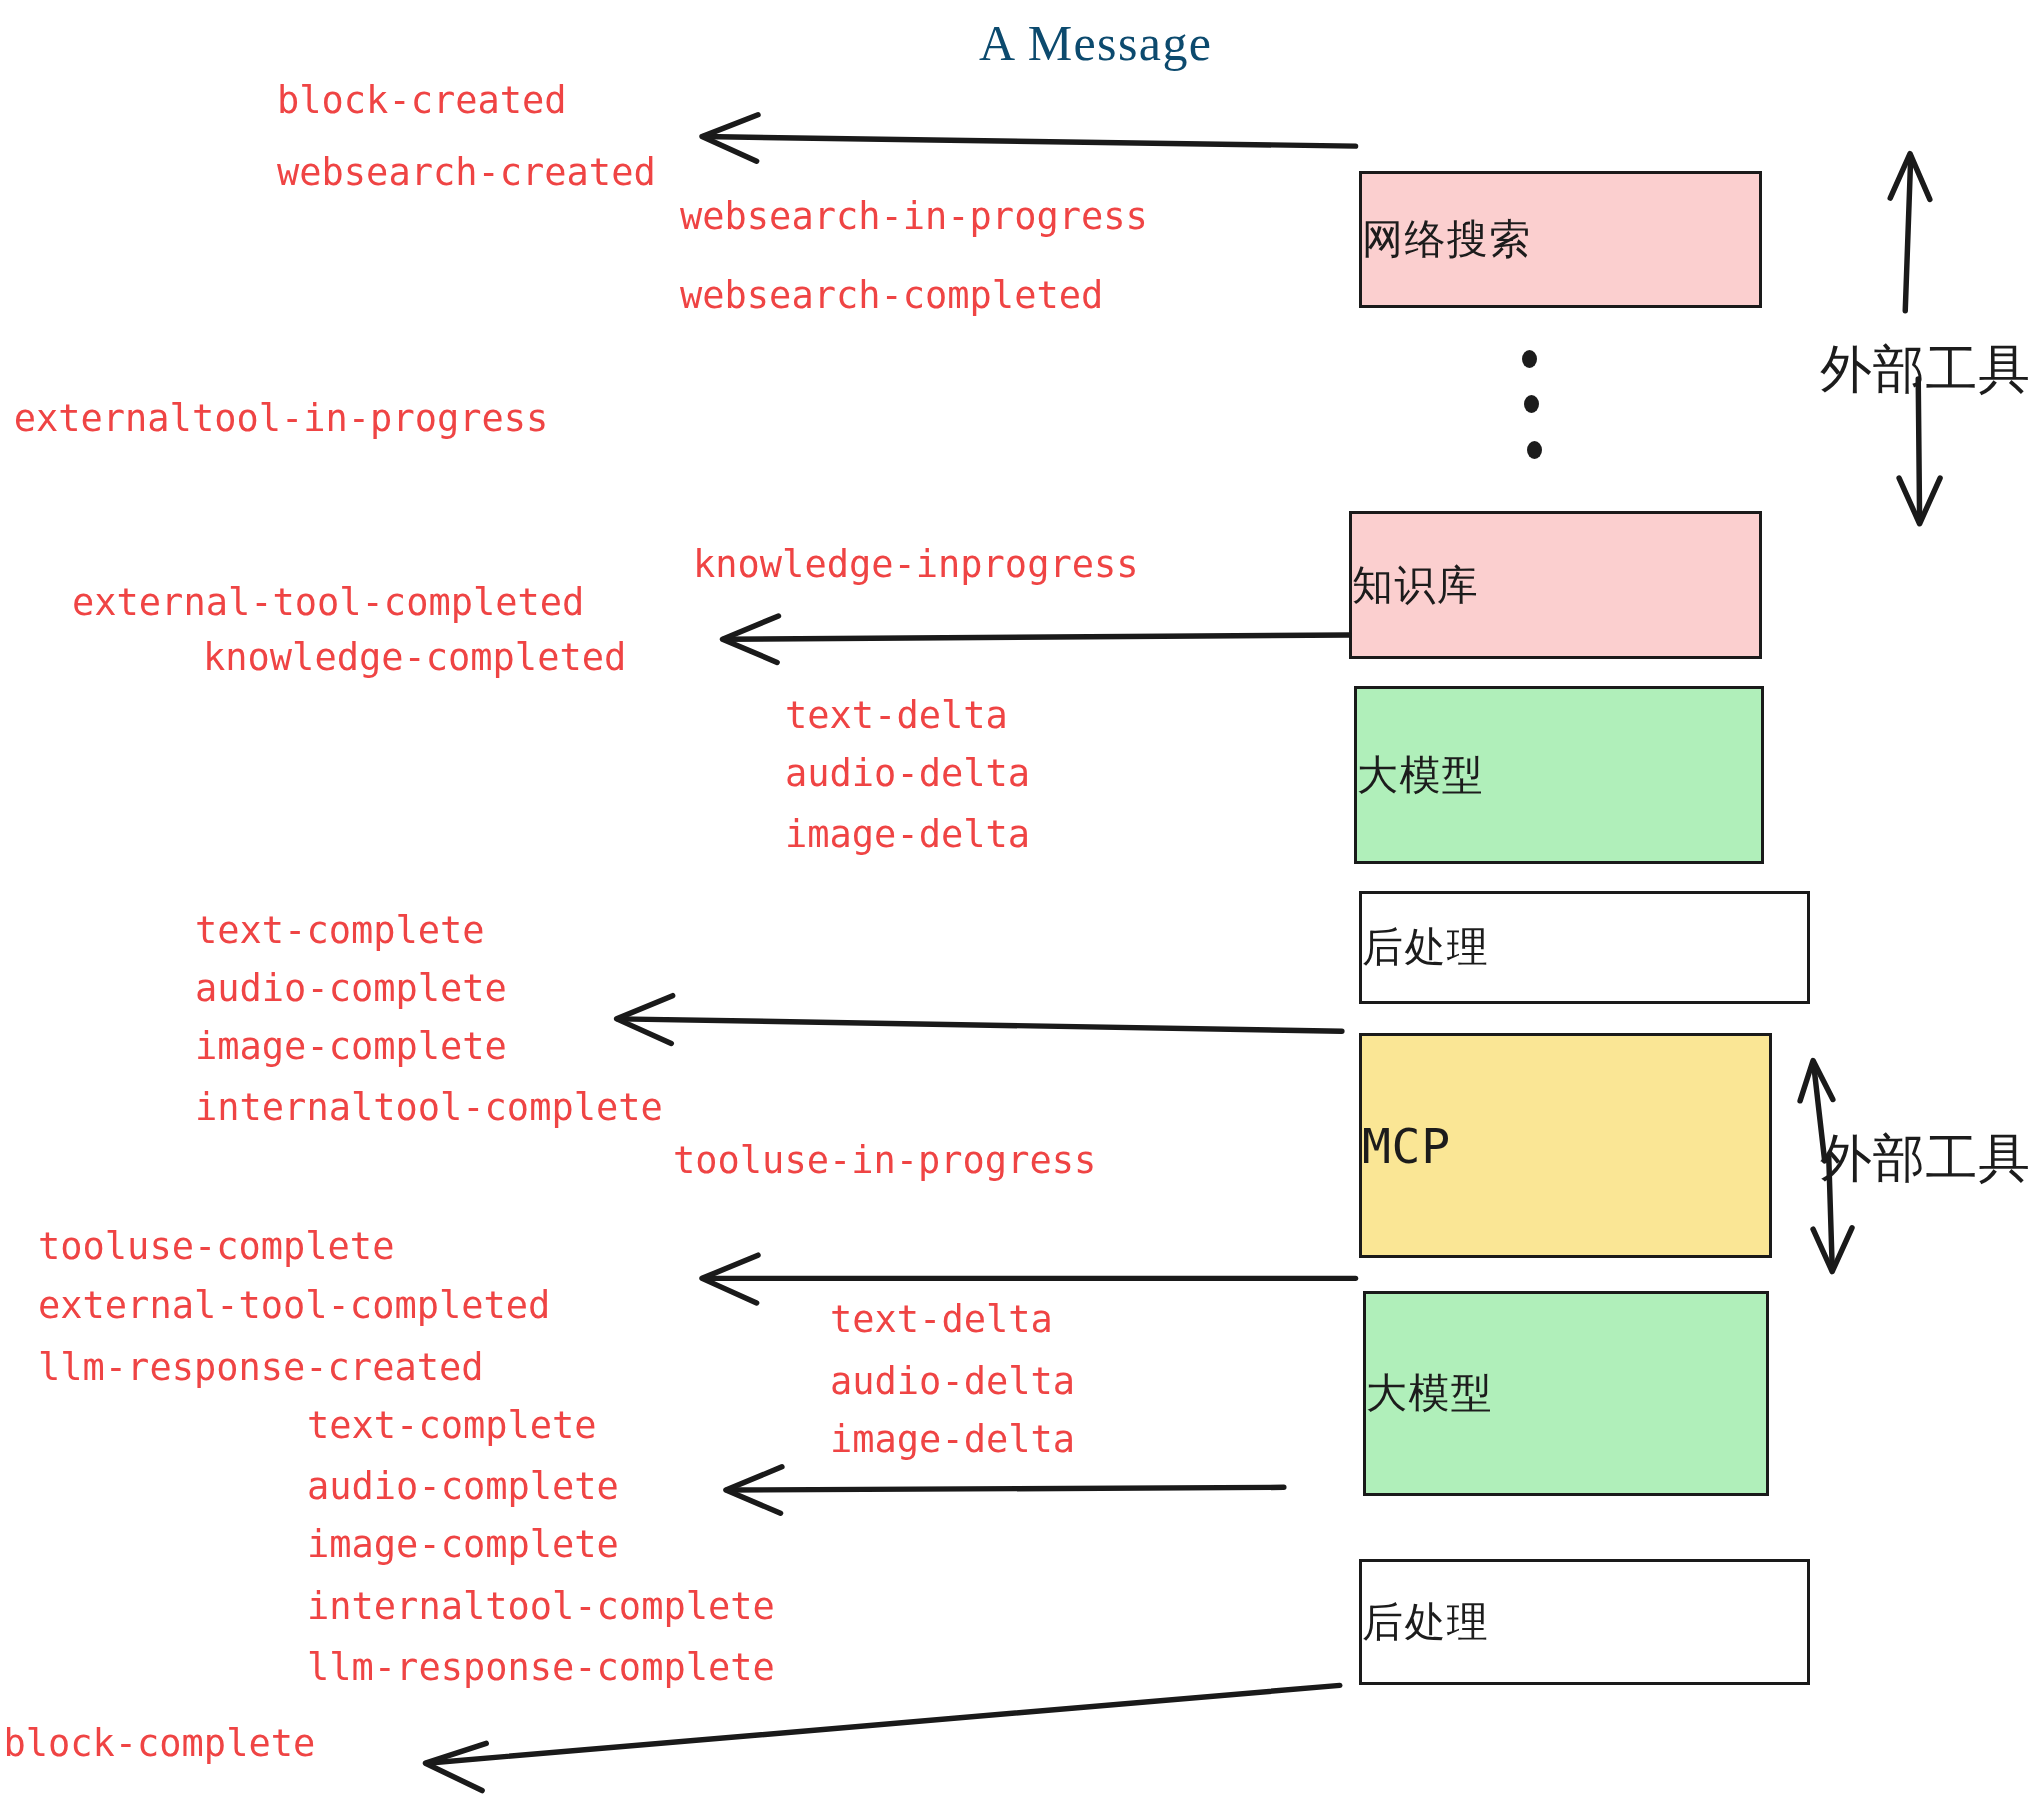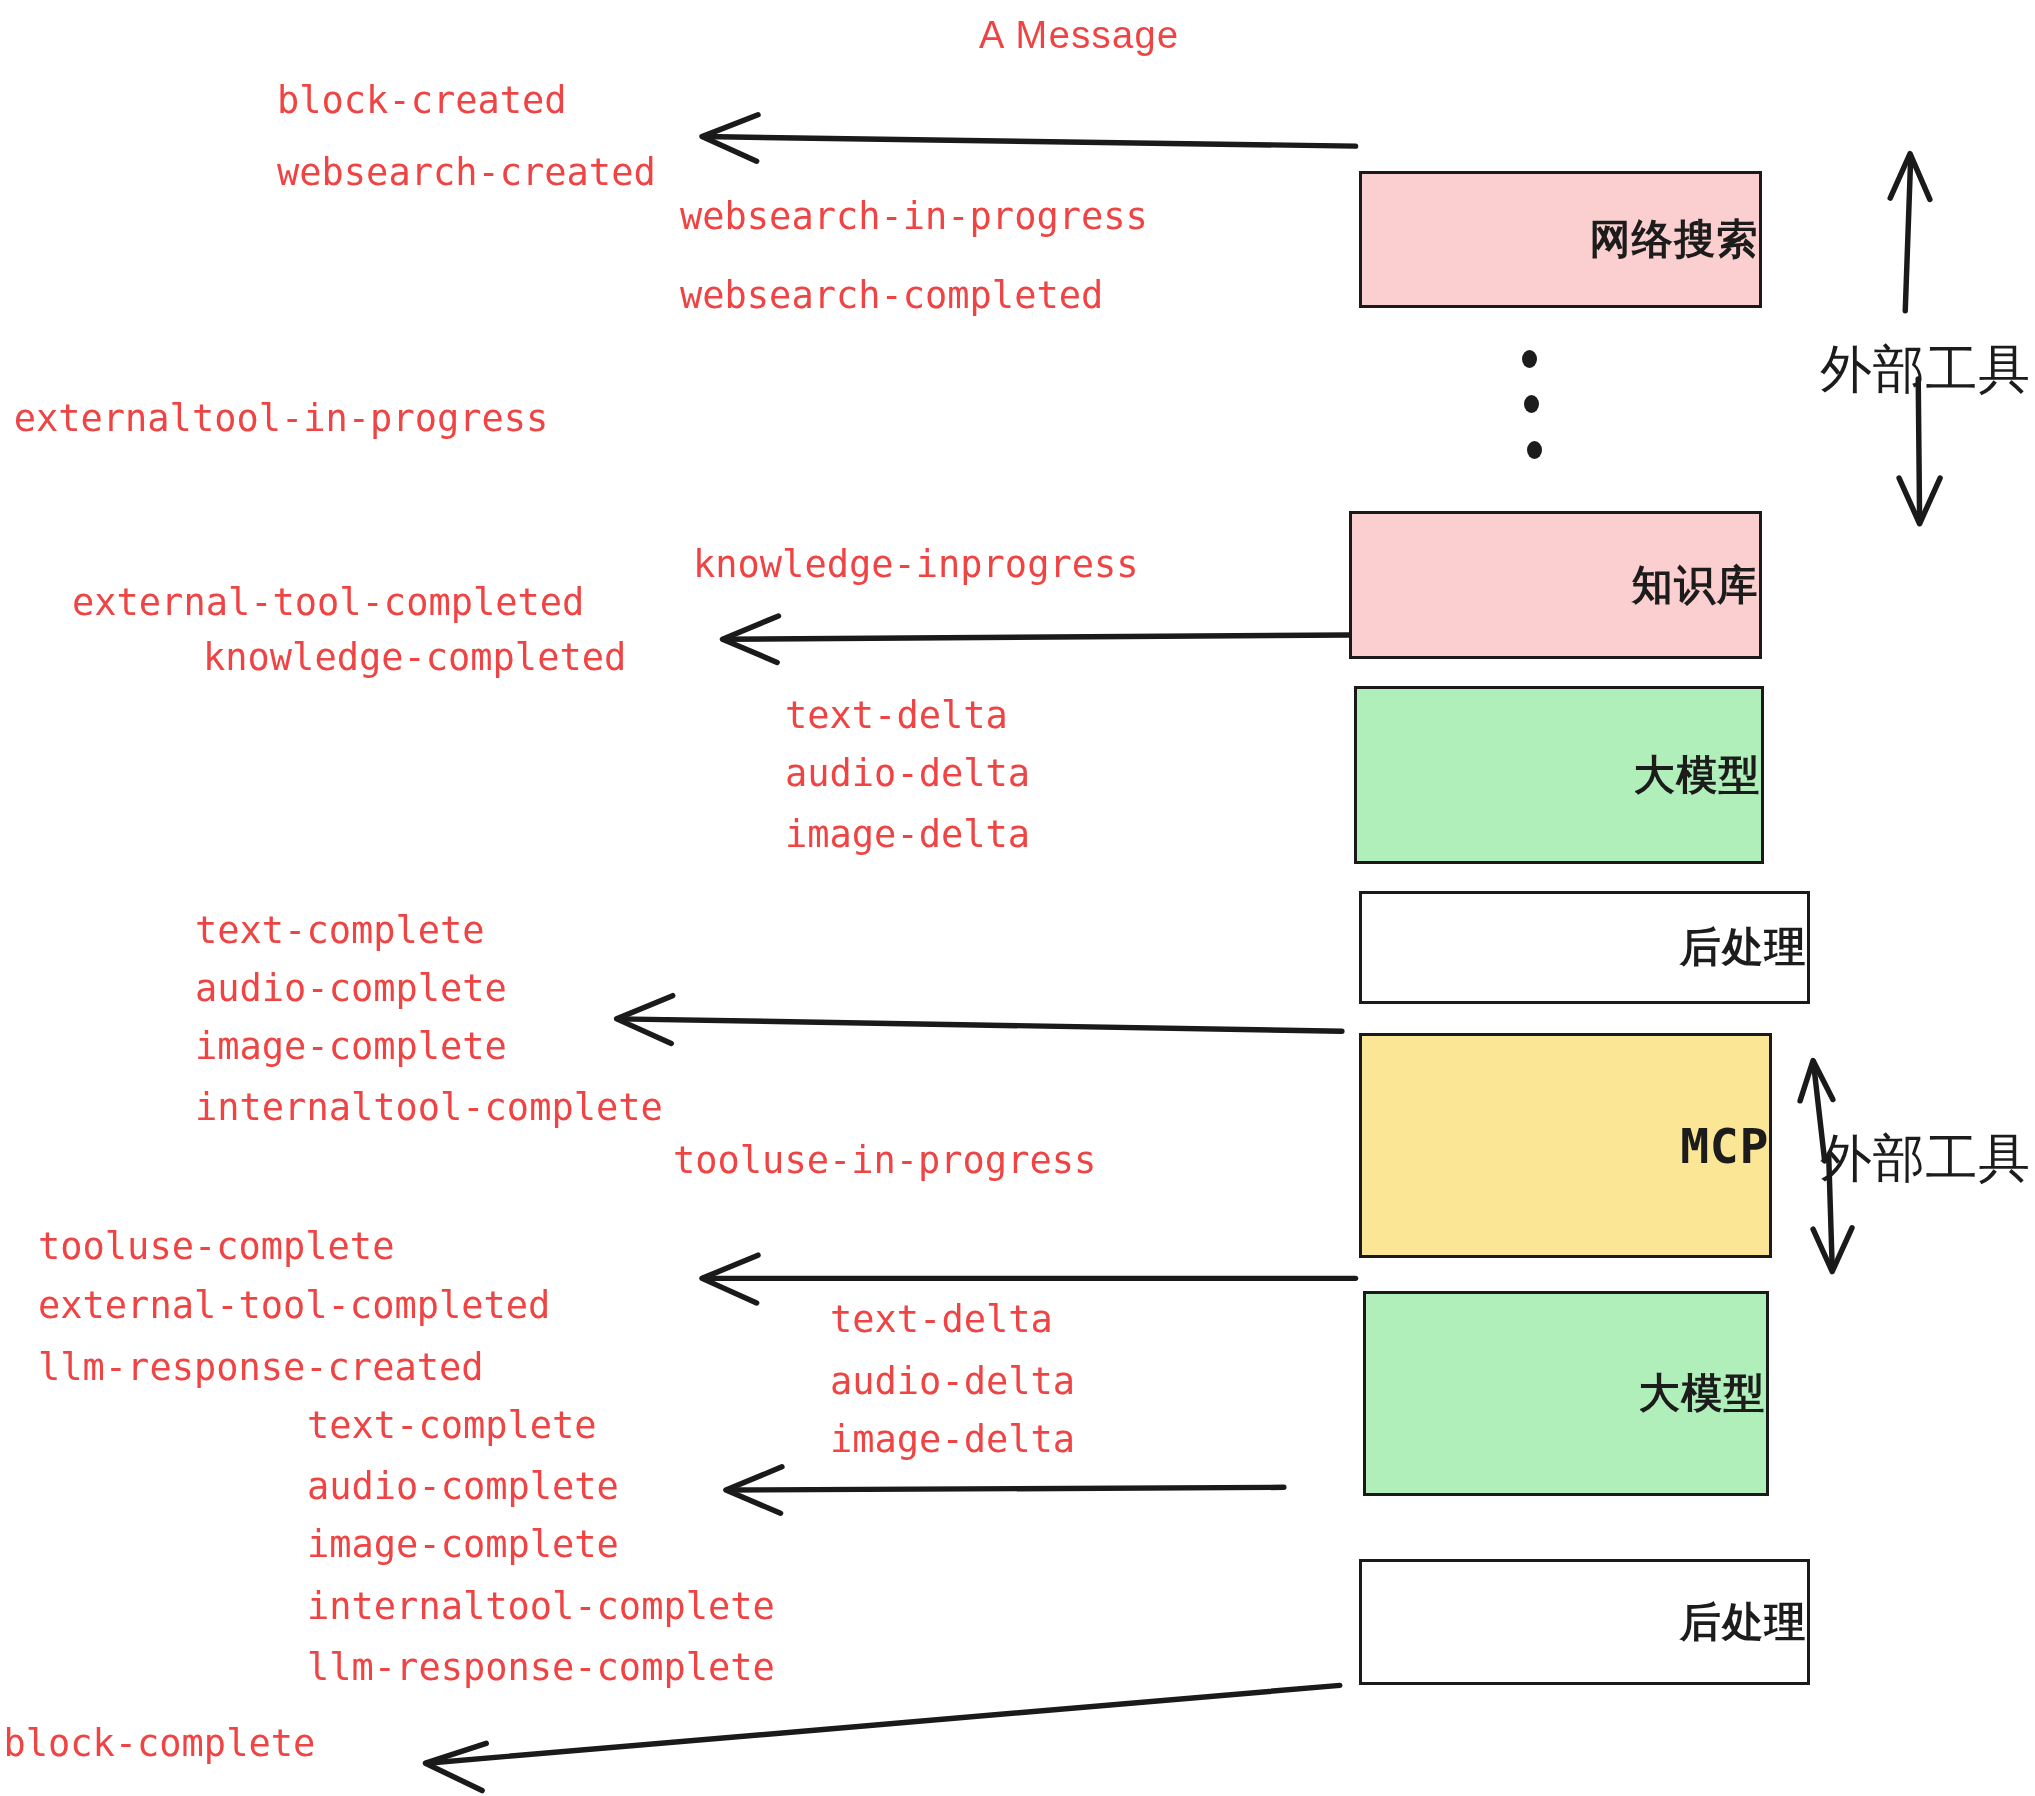--- a/index.html
+++ b/index.html
@@ -16,36 +16,35 @@
     position:absolute;
     font-family:"DejaVu Sans Mono","Liberation Mono",monospace;
     font-size:37px;
     line-height:1;
     color:#ef4444;
     white-space:nowrap;
     letter-spacing:0px;
   }
   .title{
     position:absolute;
-    font-family:Liberation Sans, sans-serif;
-    font-size:38px;
-    color:#ef4444;
+    font-family:Liberation Serif, serif;
+    font-size:50px;
+    color:#0c4a6e;
     white-space:nowrap;
     letter-spacing:1.4px;
   }
   
   .box{
     position:absolute;
     box-sizing:border-box;
     border:3.4px solid #1a1a1a;
     display:flex;
     align-items:center;
-    justify-content:flex-end;
+    justify-content:flex-start;
     color:#1c1c1c;
-    font-weight:bold;
   }
   .box .boxlabel{
     font-family:"DejaVu Sans","Liberation Sans",sans-serif;
     font-size:41px;
     line-height:1;
     letter-spacing:1.4px;
   }
   .box.mcp .boxlabel{
     font-family:"DejaVu Sans Mono","Liberation Mono",monospace;
     font-size:48px;

